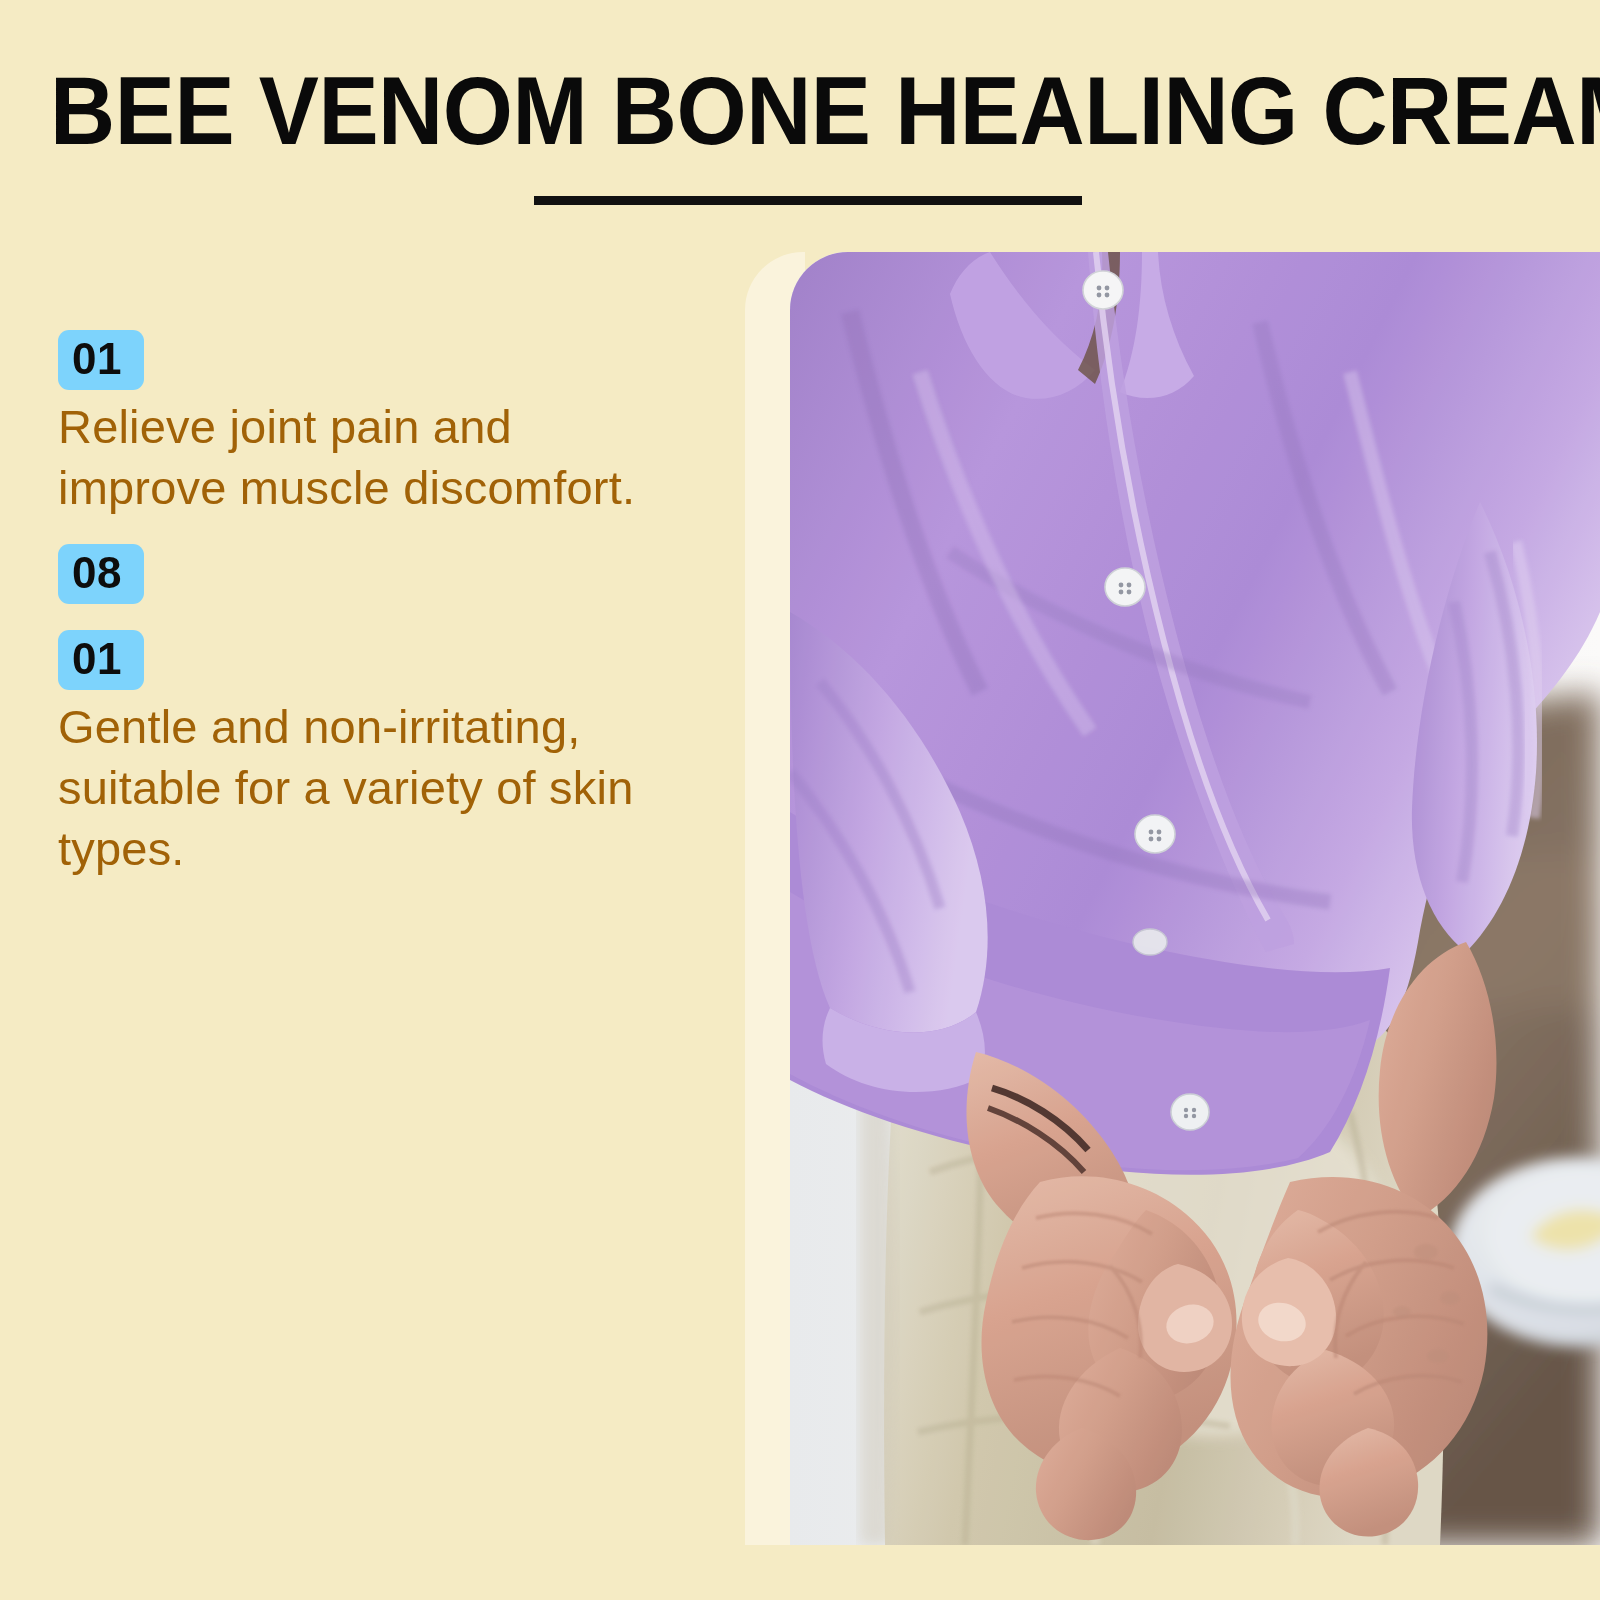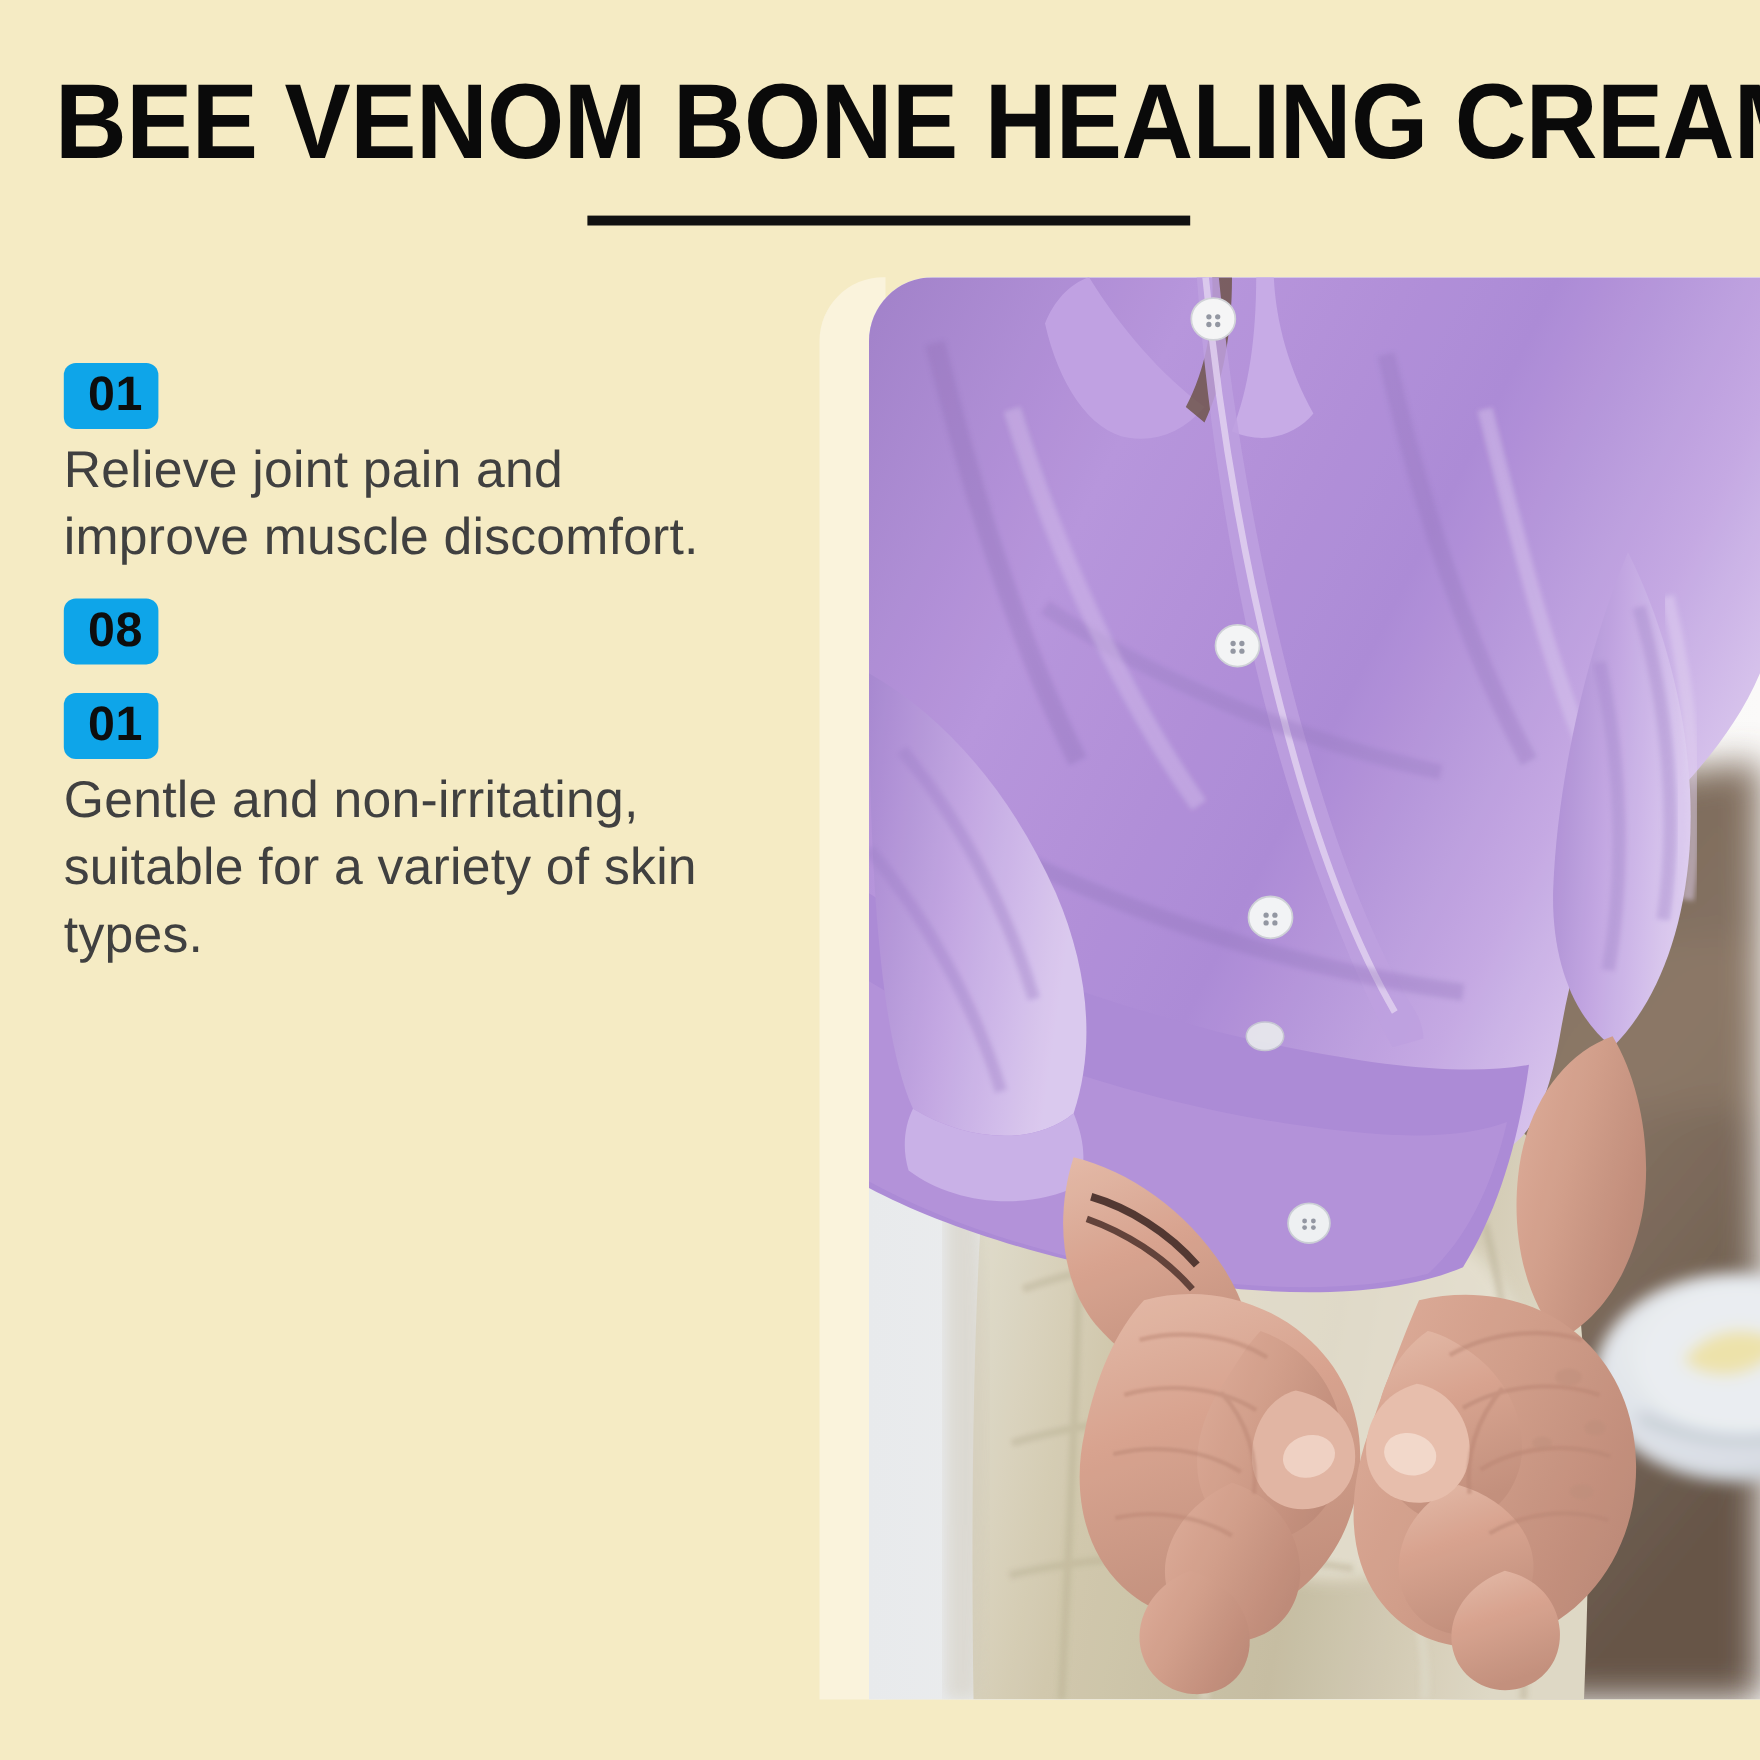--- a/index.html
+++ b/index.html
@@ -63,41 +63,41 @@
   }
   .feature {
     position: relative;
     padding-left: 58px;
     margin-bottom: 26px;
   }
   .feature-badge {
     display: inline-block;
     min-width: 86px;
     padding: 7px 14px 9px 14px;
-    background: #0ea5e9;
+    background: #7dd3fc;
     border-radius: 11px;
     box-sizing: border-box;
-    text-align: right;
+    text-align: left;
   }
   .feature-badge-num {
     font-family: "Liberation Sans Narrow", "Liberation Sans", sans-serif;
     font-size: 44px;
     line-height: 1;
     font-weight: 700;
     color: #0d0d0d;
     letter-spacing: 0.5px;
     display: inline-block;
   }
   .feature-text {
     margin-top: 6px;
     width: 620px;
     font-family: "Liberation Sans Narrow", "Liberation Sans", sans-serif;
     font-size: 47px;
     line-height: 1.30;
-    color: #404040;
+    color: #a16207;
     font-weight: 400;
     letter-spacing: 0.2px;
   }
 
   
   .photo-backing {
     position: absolute;
     left: 745px;
     top: 252px;
     width: 60px;

